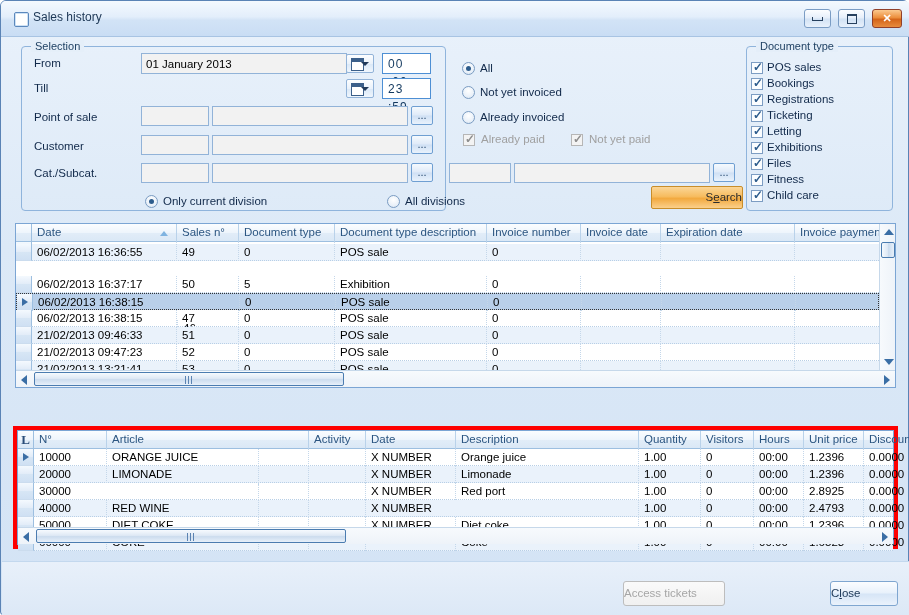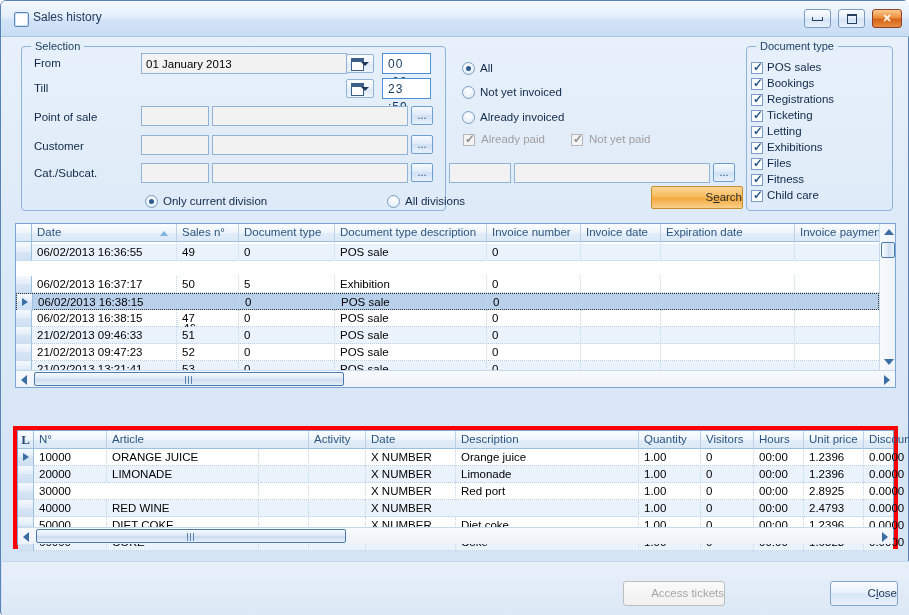--- a/index.html
+++ b/index.html
@@ -237,21 +237,21 @@
   .arrow-u, .arrow-d { position:absolute; left:4px; width:0;height:0;
     border-left:5px solid transparent; border-right:5px solid transparent; }
   .arrow-u { top:5px; border-bottom:6px solid #3a6ea5; }
   .arrow-d { bottom:5px; border-top:6px solid #3a6ea5; }
 
   
   .dlgbtn {
     position:absolute; box-sizing:border-box; height:25px;
     border:1px solid #7fa6d0; border-radius:3px;
     background: linear-gradient(to bottom,#fbfdff 0%,#e8f1fb 48%,#d6e5f6 52%,#eaf2fc 100%);
-    font-size:11.5px; color:#1b3655; text-align:right; line-height:23px;
+    font-size:11.5px; color:#1b3655; text-align:left; line-height:23px;
   }
   .dlgbtn.disabled {
     border:1px solid #bdbdbd;
     background: linear-gradient(to bottom,#fafafa 0%,#f0f0f0 100%);
     color:#a6a6a6;
   }
   .dlgbtn u { text-decoration:underline; }
 
   #bottom-bar {
     position:absolute; left:1px; top:560px; width:907px; height:54px;

